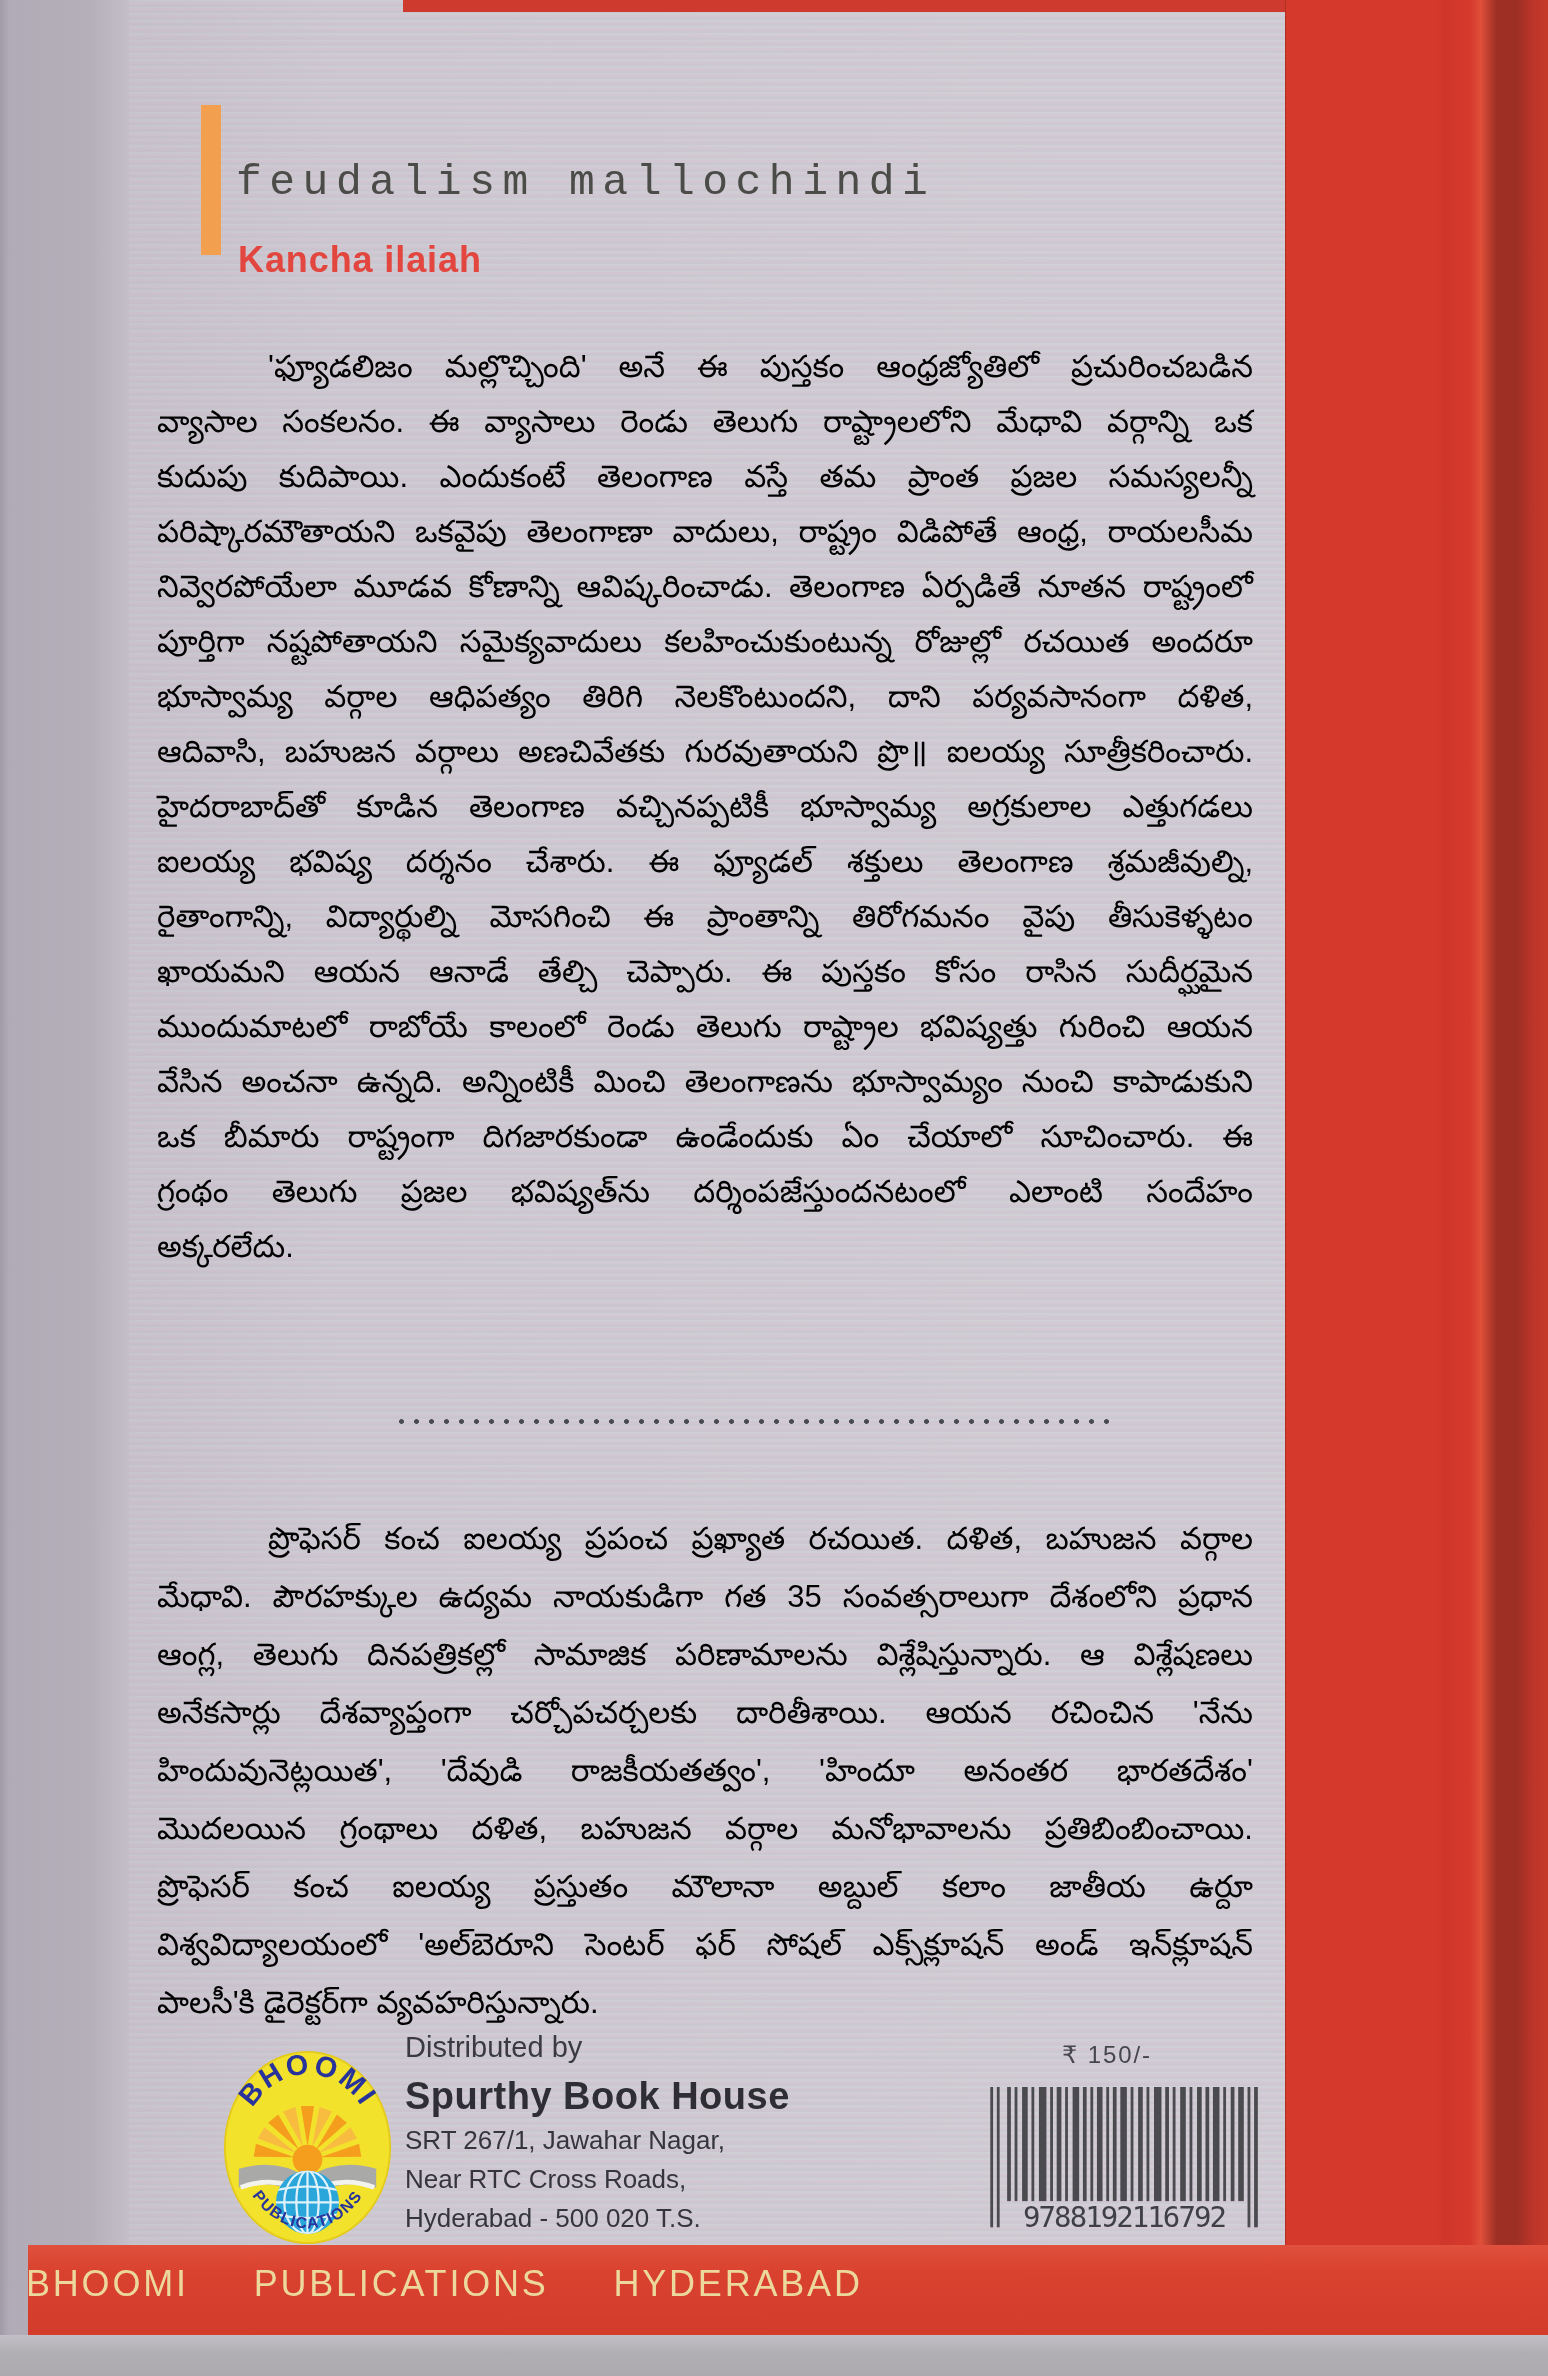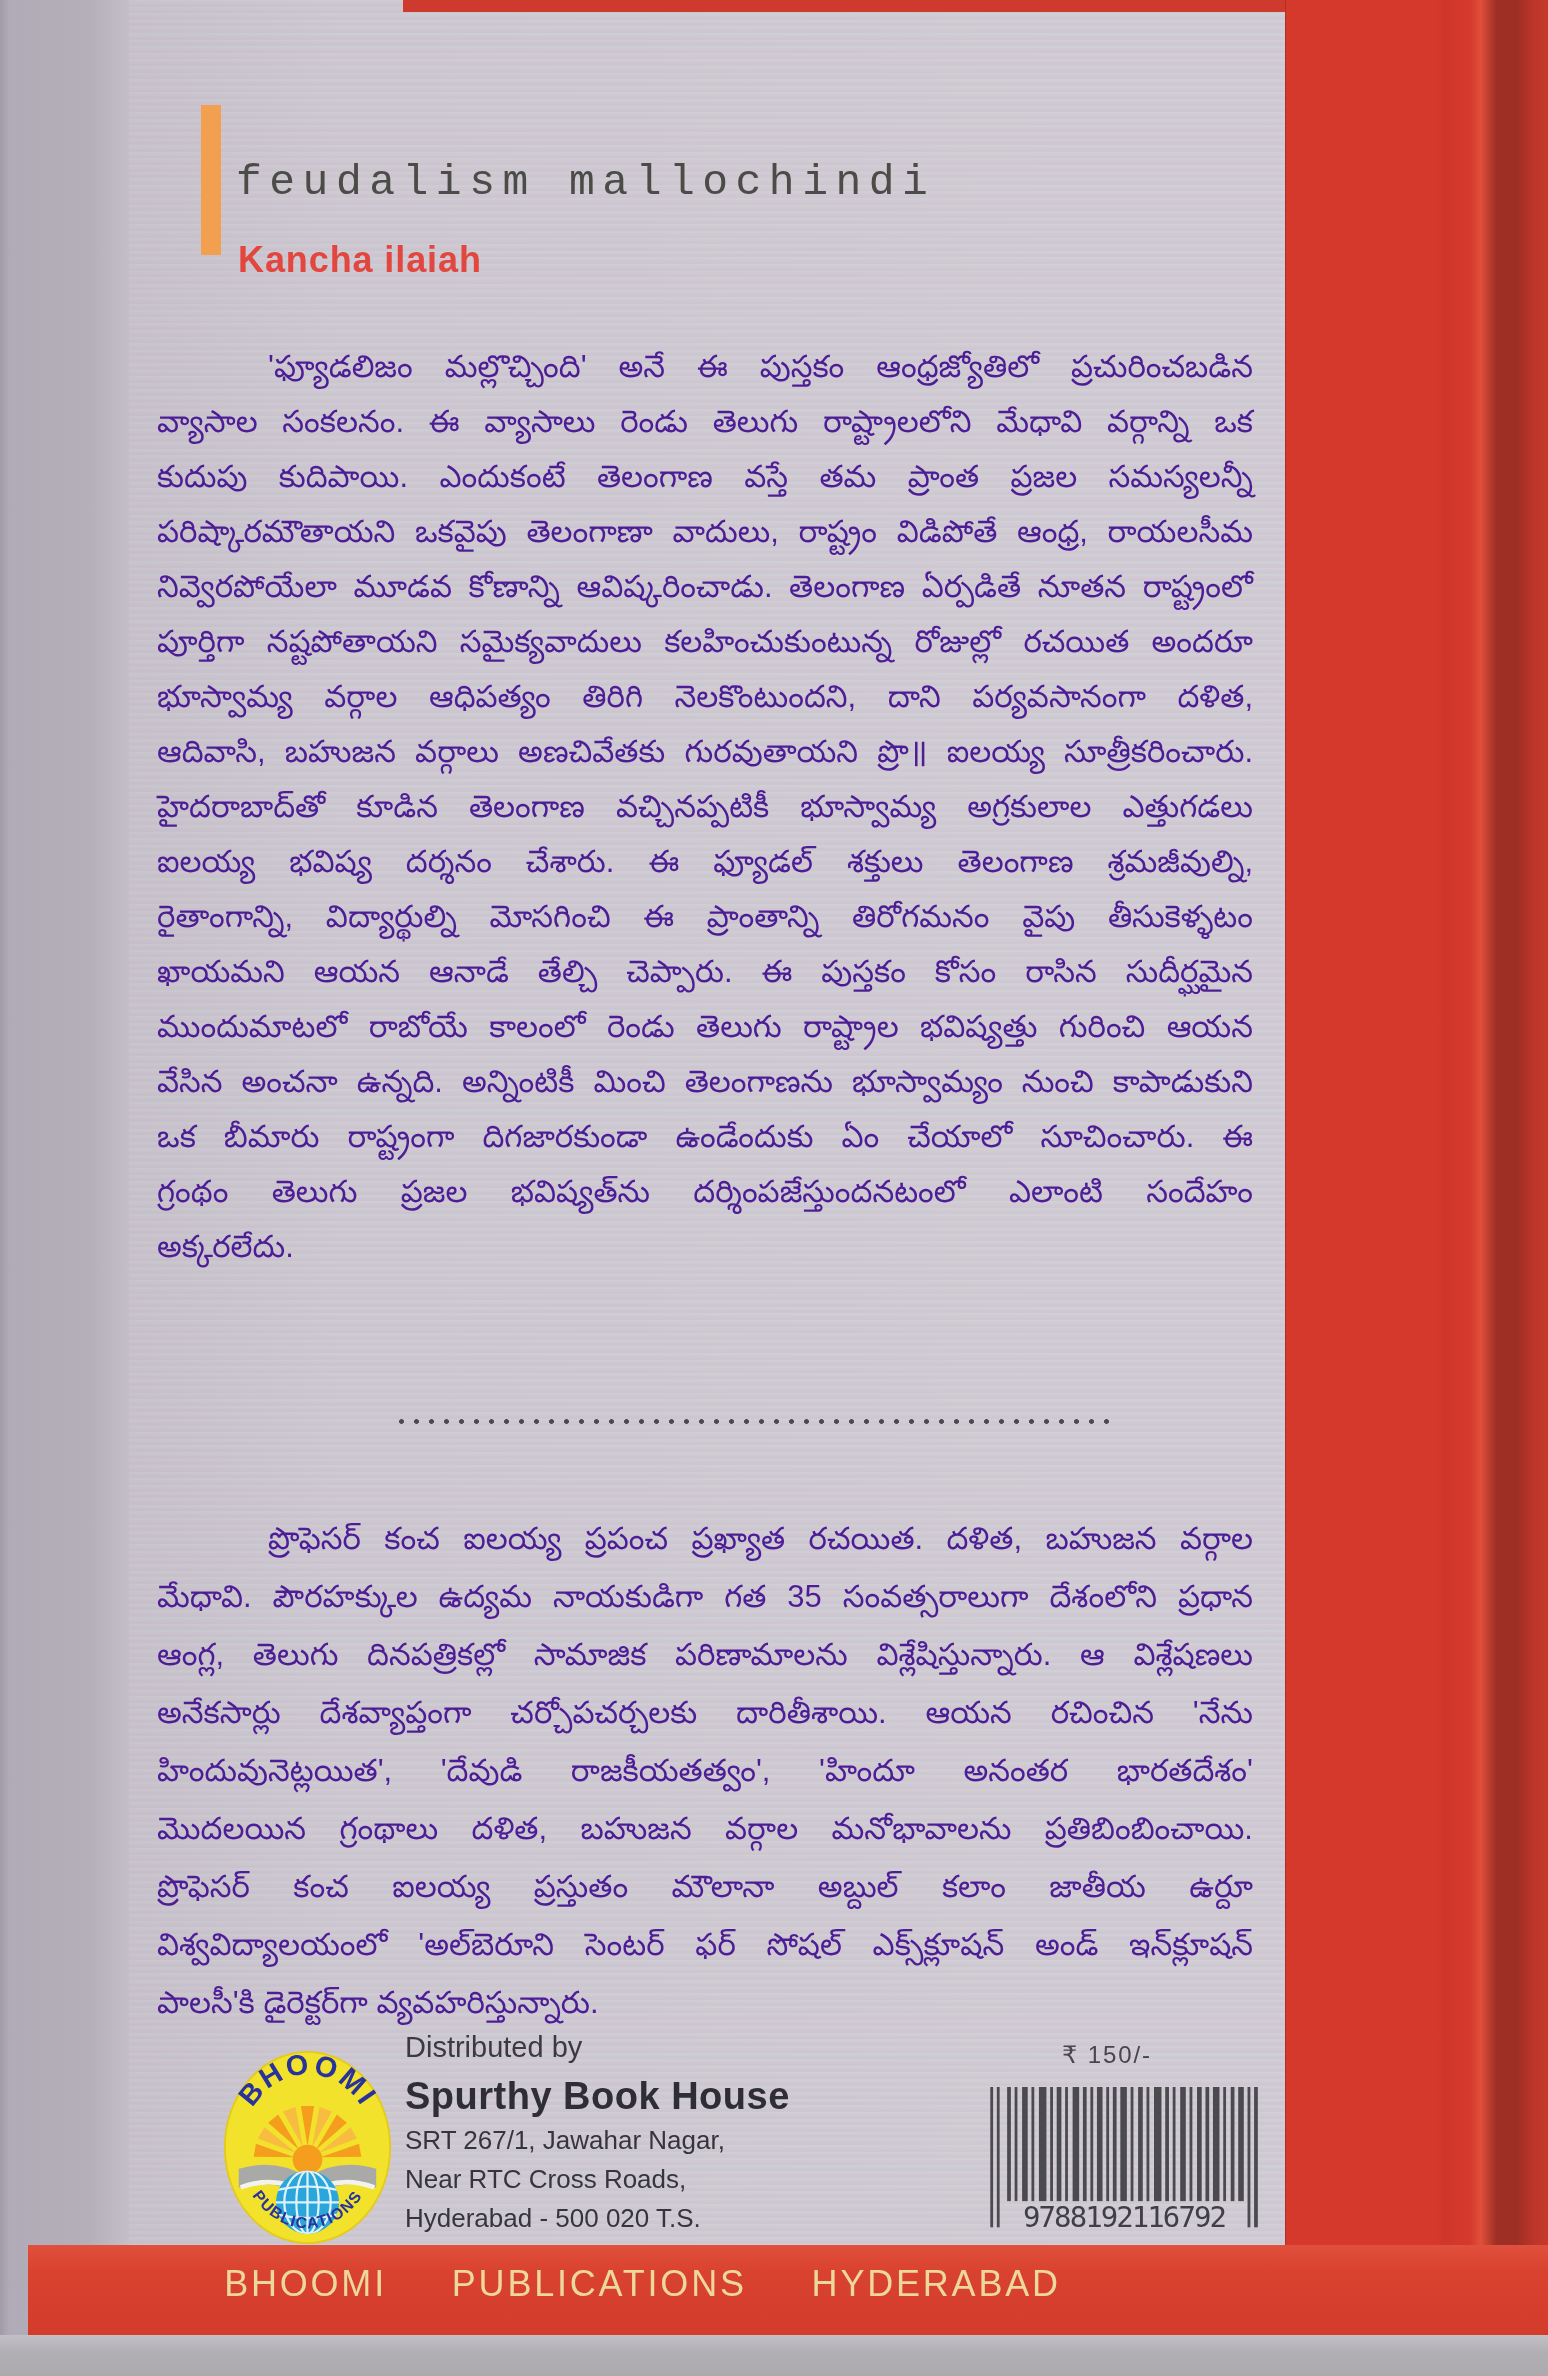--- a/index.html
+++ b/index.html
@@ -27,21 +27,21 @@
     background:linear-gradient(to bottom,#c3bfc6 0,#b2afb4 40%,#aca9af 100%);}
 
   
   .accent-bar{position:absolute;left:201px;top:105px;width:19.7px;height:150px;background:#f29f50;}
   .title{position:absolute;left:236px;top:161px;font-size:43px;line-height:1;
     color:#4b4b47;letter-spacing:7.5px;font-weight:400;font-family:Liberation Mono, monospace;}
   .author{position:absolute;left:238px;top:242px;font-size:36px;line-height:1;
     color:#e2463e;font-weight:bold;letter-spacing:0.9px;}
 
   
-  .textcol{position:absolute;left:157px;width:1096px;color:#4c1d95;}
+  .textcol{position:absolute;left:157px;width:1096px;color:#000000;}
   .p1{top:339px;}
   .p2{top:1510px;}
   .tl{font-size:31px;text-align:justify;text-align-last:justify;white-space:nowrap;}
   .p1 .tl{height:55px;line-height:55px;}
   .p2 .tl{height:58px;line-height:58px;}
   .tl.indent{text-indent:111px;}
   .tl.last{text-align-last:left;}
 
   .dotted-sep{position:absolute;left:394px;top:1417px;width:721px;height:9.4px;
     background-image:radial-gradient(circle,#4a4a52 2.2px,rgba(0,0,0,0) 2.6px);
@@ -49,21 +49,21 @@
 
   
   .logo{position:absolute;left:223px;top:2050px;width:169px;height:195px;}
   .dist{position:absolute;left:405px;top:2031px;color:#3a3a40;}
   .dist .lbl{font-size:29px;margin-bottom:11.2px;}
   .dist .name{font-size:38px;font-weight:bold;color:#2e2e34;margin-bottom:3px;letter-spacing:0.5px;}
   .dist .addr{font-size:26px;line-height:39px;color:#35353b;}
   .price{position:absolute;left:1062px;top:2041px;font-size:24px;color:#46464c;letter-spacing:1.9px;}
   .barcode{position:absolute;left:988px;top:2087px;width:274px;height:145px;}
 
-  .pubbar{position:absolute;left:0;top:2263px;width:1285px;text-align:center;
+  .pubbar{position:absolute;left:0;top:2263px;width:1285px;
     color:#ecd79c;font-size:36px;letter-spacing:2.8px;z-index:5;}
   .pubbar span{margin:0 26px;}
 </style>
 </head>
 <body>
 
 <div class="scan-left"></div>
 <div class="page"></div>
 <div class="page-fade"></div>
 <div class="band-top"></div>

